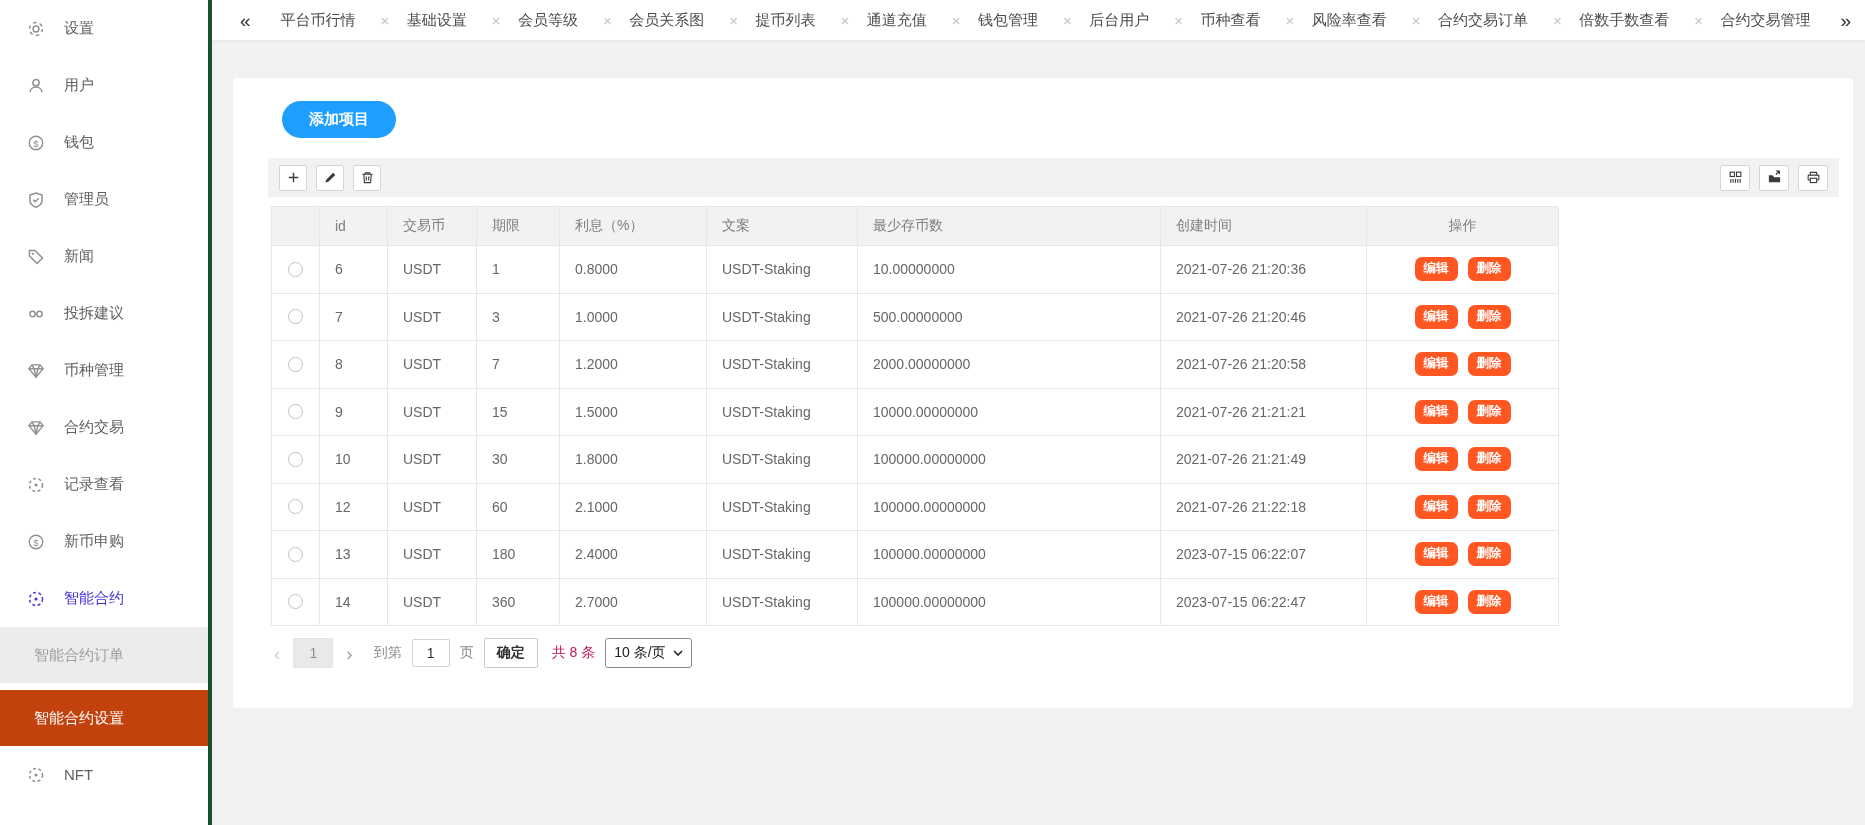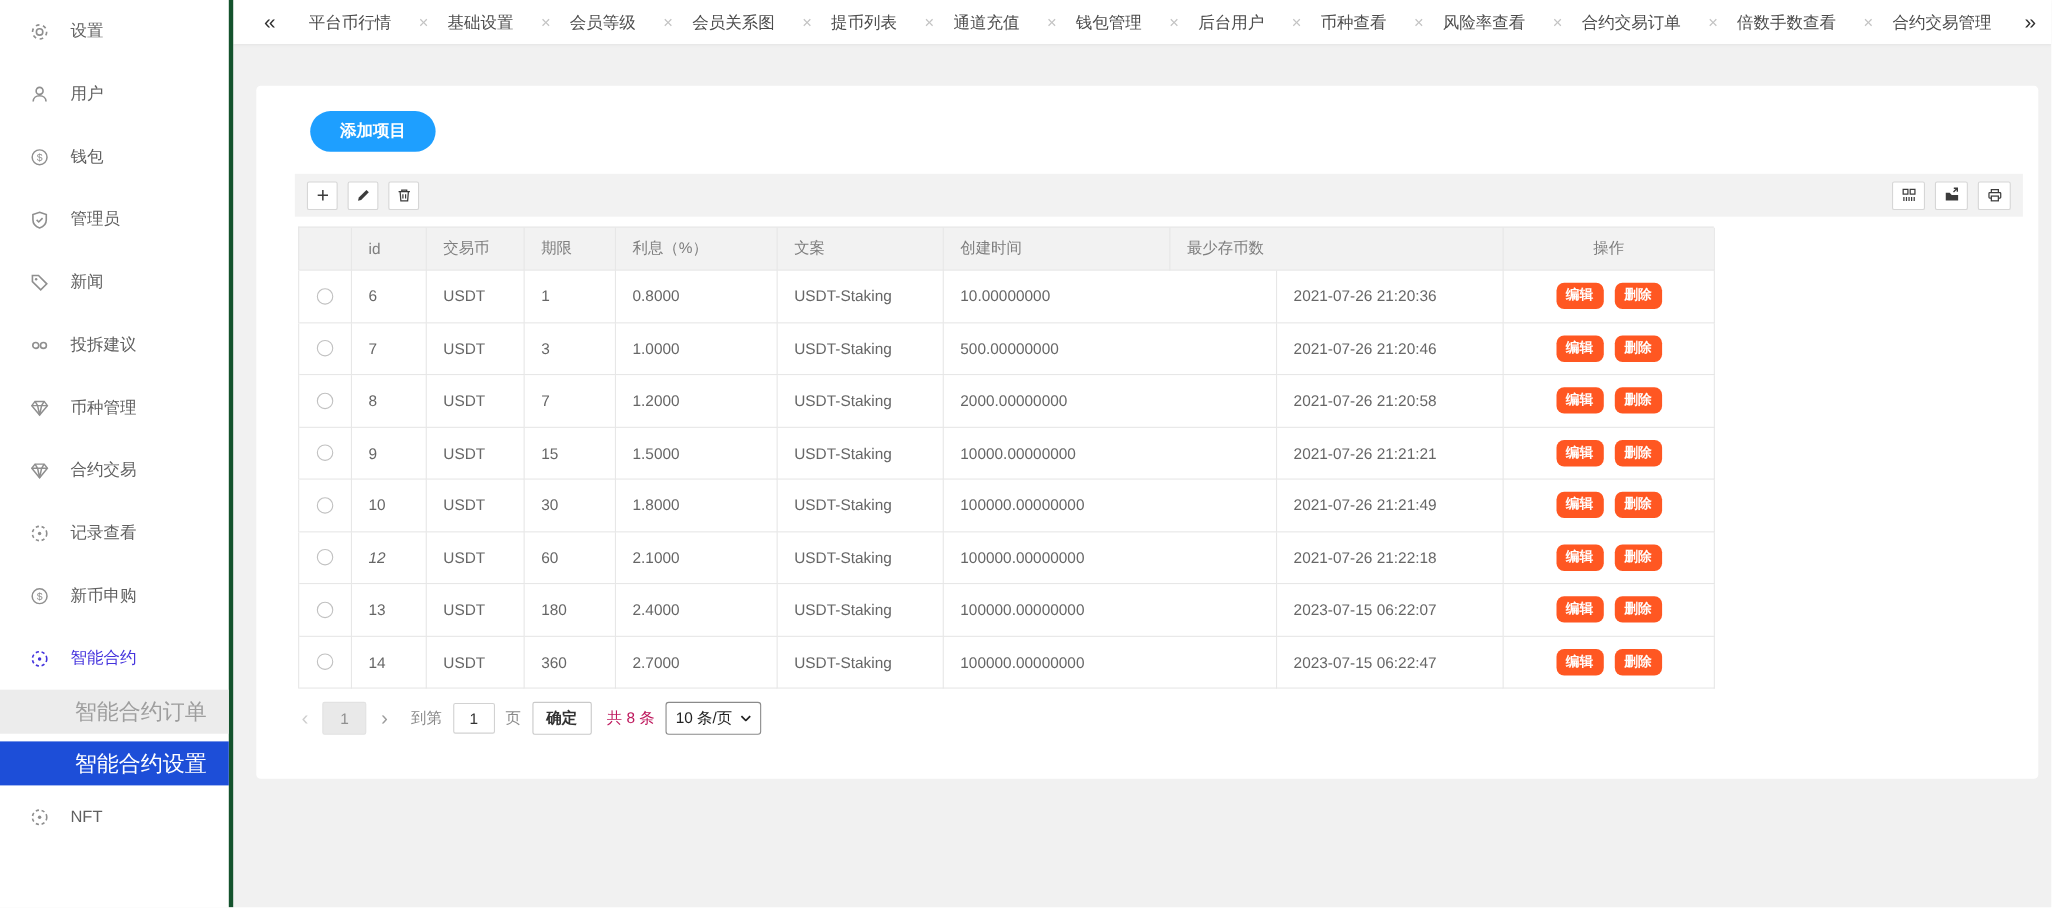--- a/index.html
+++ b/index.html
@@ -7,24 +7,24 @@
        font-family:"Liberation Sans","DejaVu Sans",sans-serif;overflow:hidden}
 
   
   .sidebar{position:absolute;left:0;top:0;bottom:0;width:212px;background:#fff;z-index:3;
            border-right:4px solid #14532d;box-sizing:border-box}
   .side-item{height:57px;display:flex;align-items:center;padding-left:27px;gap:19px;
              font-size:15px;color:#606060;cursor:pointer;white-space:nowrap}
   .side-item .icon{width:18px;height:18px;color:#8f8f8f;display:flex;flex:none}
   .side-item .icon svg{width:18px;height:18px}
   .side-item.active,.side-item.active .icon{color:#4433dd}
-  .sub-item{height:40px;display:flex;align-items:center;padding-left:68px;font-size:20px;
+  .sub-item{height:56px;display:flex;align-items:center;padding-left:34px;font-size:15px;
             color:#9e9e9e;cursor:pointer;white-space:nowrap}
   .sub-item.dim{background:#ececec}
-  .sub-item.selected{background:#1d4ed8;color:#fff;margin-top:7px}
+  .sub-item.selected{background:#c2410c;color:#fff;margin-top:7px}
 
   
   .tabbar{position:absolute;left:212px;right:0;top:0;height:40px;background:#fff;display:flex;
           align-items:center;box-shadow:0 1px 3px rgba(0,0,0,.06);z-index:2;padding:0 12px 0 26px}
   .tab-scroll{font-size:19px;color:#2f2f2f;cursor:pointer;line-height:1;flex:none;padding:0 2px}
   .tabs{flex:1;display:flex;align-items:center;justify-content:space-between;padding:0 28px;overflow:hidden}
   .tab{display:flex;align-items:center;gap:25px;font-size:15px;color:#4c4c4c;cursor:pointer;white-space:nowrap}
   .tab .close{color:#c3c3c3;font-size:15px;line-height:1}
 
   
@@ -308,22 +308,22 @@
       </div>
 
       <div class="table">
         <div class="tr head" id="thead">
             <div class="td c" style="width: 48px;"></div>
             <div class="td" style="width: 68px;">id</div>
             <div class="td" style="width: 89px;">交易币</div>
             <div class="td" style="width: 83px;">期限</div>
             <div class="td" style="width: 147px;">利息（%）</div>
             <div class="td" style="width: 151px;">文案</div>
+            <div class="td" style="width: 303px;">最少存币数</div>
             <div class="td" style="width: 206px;">创建时间</div>
-            <div class="td" style="width: 303px;">最少存币数</div>
             <div class="td c" style="width: 192px;">操作</div>
           </div>
         <div id="tbody">
             <div class="tr body">
               <div class="td c" style="width: 48px;">
                 <span class="radio"></span>
               </div>
               <div class="td" style="width: 68px;">6</div>
               <div class="td" style="width: 89px;">USDT</div>
               <div class="td" style="width: 83px;">1</div>
@@ -397,21 +397,21 @@
               <div class="td" style="width: 206px;">2021-07-26 21:21:49</div>
               <div class="td c" style="width: 192px;">
                 <button class="act-btn">编辑</button>
                 <button class="act-btn">删除</button>
               </div>
             </div>
             <div class="tr body">
               <div class="td c" style="width: 48px;">
                 <span class="radio"></span>
               </div>
-              <div class="td" style="width: 68px; font-style: italic;">12</div>
+              <div class="td" style="width: 68px;">12</div>
               <div class="td" style="width: 89px;">USDT</div>
               <div class="td" style="width: 83px;">60</div>
               <div class="td" style="width: 147px;">2.1000</div>
               <div class="td" style="width: 151px;">USDT-Staking</div>
               <div class="td" style="width: 303px;">100000.00000000</div>
               <div class="td" style="width: 206px;">2021-07-26 21:22:18</div>
               <div class="td c" style="width: 192px;">
                 <button class="act-btn">编辑</button>
                 <button class="act-btn">删除</button>
               </div>

